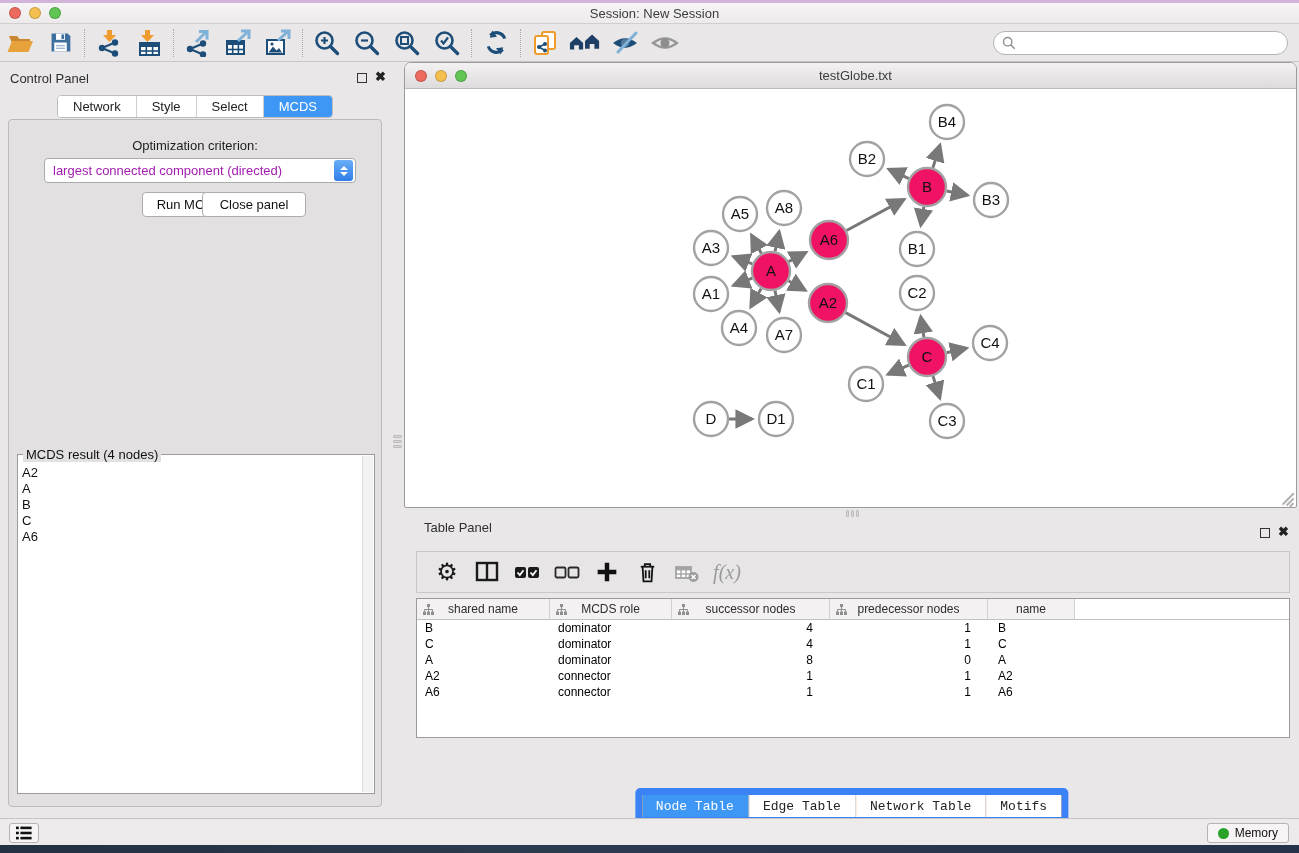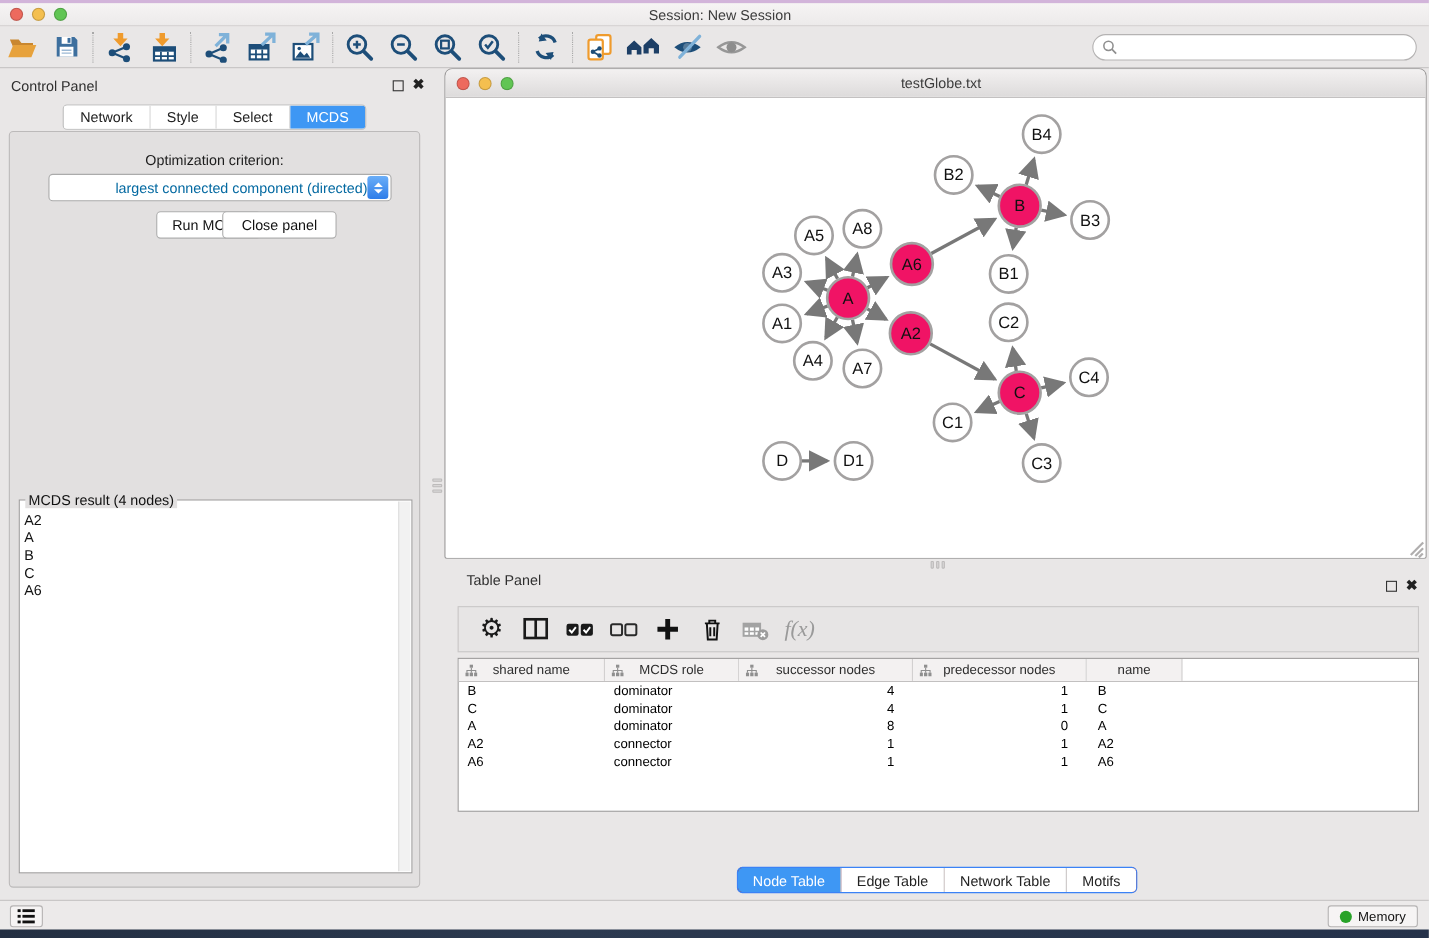--- a/index.html
+++ b/index.html
@@ -34,21 +34,21 @@
   .cp-tabs { position:absolute; left:50%; transform:translateX(-50%); top:33px; display:flex;
     border:1px solid #bdbdbd; border-radius:4px; background:#fff; overflow:hidden; }
   .cp-tab { padding:3px 15px; font-size:13px; color:#222; border-right:1px solid #cfcfcf; background:#fff; }
   .cp-tab:last-child { border-right:none; }
   .cp-tab.active { background:#3e97f4; color:#fff; }
   .cp-body { position:absolute; left:8px; top:57px; width:374px; height:744px; max-height:744px;
     background:#e2e0e0; border:1px solid #bcbaba; border-radius:4px; height:688px; }
   .opt-label { position:absolute; left:0; width:100%; top:18px; text-align:center; font-size:13px; color:#1d1d1d; }
   .dropdown { position:absolute; left:35px; top:38px; width:312px; height:25px; background:#fff;
     border:1px solid #ababab; border-radius:4px; display:flex; align-items:center; }
-  .dropdown .dd-text { flex:1; font-size:13px; padding-left:8px; color:#0369a1; white-space:nowrap;text-align:right; }
+  .dropdown .dd-text { flex:1; font-size:13px; padding-left:8px; color:#a21caf; white-space:nowrap; }
   .dd-stepper { width:19px; height:21px; margin-right:2px; border-radius:3px;
     background:linear-gradient(#6aaef8,#2e7de9); display:flex; flex-direction:column; align-items:center; justify-content:center; gap:2px; }
   .dd-stepper i { width:0; height:0; border-left:4px solid transparent; border-right:4px solid transparent; }
   .dd-up { border-bottom:4.5px solid #fff; } .dd-down { border-top:4.5px solid #fff; }
   .btn { position:absolute; height:25px; background:#fff; border:1px solid #adadad; border-radius:4px;
     font-size:13px; color:#111; display:flex; align-items:center; justify-content:center; }
   .mcds-box { position:absolute; left:8px; top:334px; width:358px; height:340px; background:#fff;
     border:1px solid #9c9a9a; }
   .mcds-legend { position:absolute; left:5px; top:-8px; background:#e2e0e0; padding:0 3px; font-size:13px; color:#111; }
   .mcds-list { position:absolute; left:4px; top:10px; right:14px; bottom:4px; font-size:13px; color:#111; line-height:16px; }
@@ -78,21 +78,21 @@
   .fx { font-family:"Liberation Serif", serif; font-style:italic; font-size:20px; color:#9a9a9a; }
   .gear-char { font-size:24px; color:#1a1a1a; line-height:1; }
   .data-table { position:absolute; left:12px; top:78px; width:874px; height:140px; background:#fff;
     border:1px solid #9c9a9a; overflow:hidden; }
   .thead { display:flex; height:21px; background:#fff; border-bottom:1px solid #c2c0c0; }
   .th { position:relative; background:#f3f1f1; border-right:1px solid #d2d0d0; display:flex; align-items:center; justify-content:center; font-size:12px; color:#2d2d2d; }
   .th .hier { position:absolute; left:6px; top:5px; }
   .trow { display:flex; height:16px; align-items:center; font-size:12px; color:#000; }
   .td { display:flex; align-items:center; height:16px; }
   .tp-tabs { position:absolute; left:50%; transform:translateX(-50%); top:268px; display:flex;
-    border:1px solid #3b82f6; border-radius:5px; background:#b91c1c; overflow:hidden; }
+    border:7px solid #3b82f6; border-radius:5px; background:#fdba74; overflow:hidden;font-family:Liberation Mono, monospace; }
   .tp-tab { padding:3.5px 14px; font-size:13px; color:#222; border-right:1px solid #c6c4c4; background:#fff; }
   .tp-tab:last-child { border-right:none; }
   .tp-tab.active { background:#3e97f4; color:#fff; }
 
   
   .statusbar { left:0; top:818px; width:1299px; height:27px; background:#eceaea; border-top:1px solid #c6c4c4; }
   .sb-left-btn { position:absolute; left:9px; top:4px; width:30px; height:20px; background:#f6f4f4;
     border:1px solid #b5b3b3; border-radius:3px; display:flex; align-items:center; justify-content:center; }
   .sb-mem-btn { position:absolute; right:10px; top:4px; height:20px; background:#f6f4f4;
     border:1px solid #b5b3b3; border-radius:3px; display:flex; align-items:center; gap:6px; padding:0 10px; font-size:12px; color:#111; }

